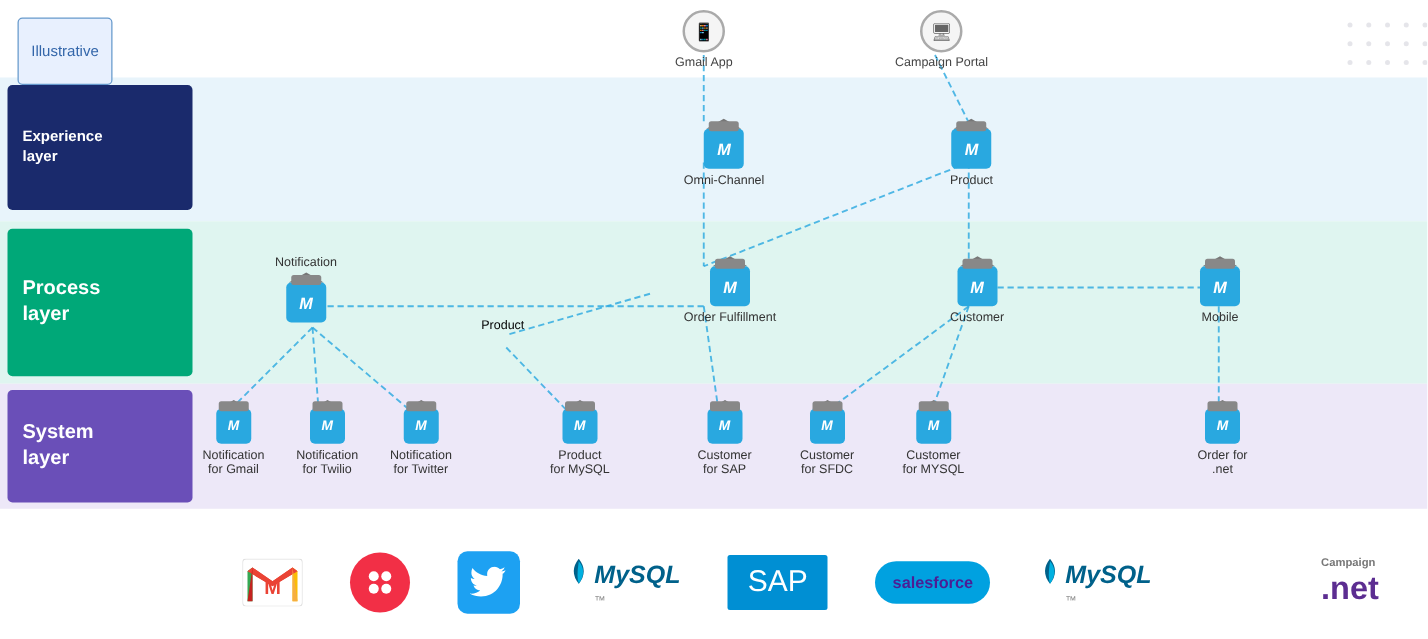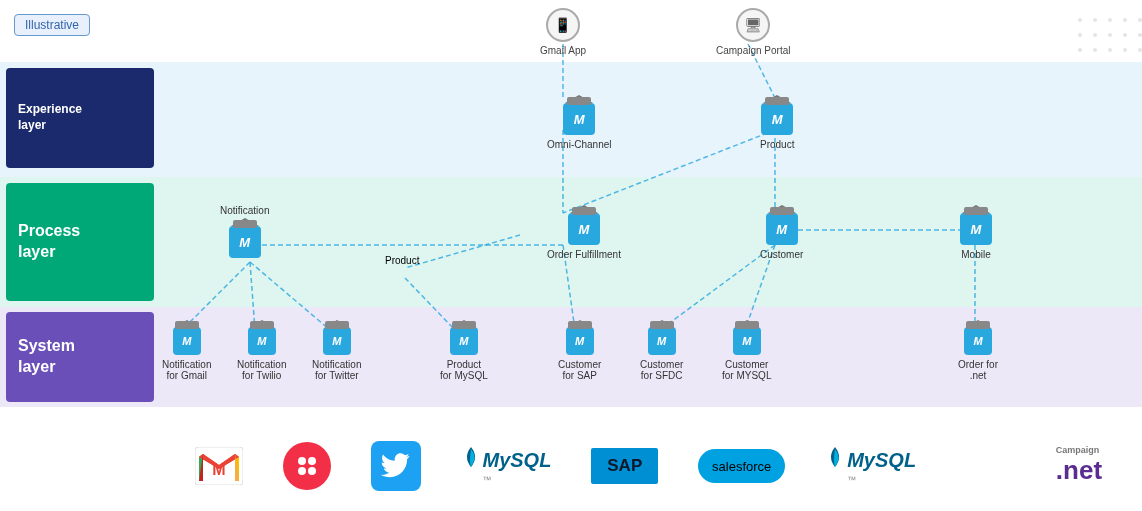--- a/index.html
+++ b/index.html
@@ -20,21 +20,21 @@
     }
 
     
     .illustrative-badge {
       position: absolute;
       top: 14px;
       left: 14px;
       background: #e8f0fe;
       border: 1.5px solid #6699cc;
       border-radius: 4px;
-      padding: 3px 10px;
+      padding: 19px 10px;
       font-size: 12px;
       color: #3366aa;
       font-weight: 500;
       z-index: 10;
     }
 
     
     .node {
       position: absolute;
       display: flex;
@@ -391,27 +391,27 @@
             <path d="M10,2 Q17,10 10,20 Q8,15 10,2 Z" fill="#00b0e0"></path>
           </svg>
           <div style="font-size:20px;font-weight:700;color:#00618a;font-style:italic;margin-left:2px;">MySQL</div>
         </div>
         <div style="font-size:9px;color:#888;margin-left:22px;">™</div>
       </div>
     </div>
 
     <div class="logo-item">
       <div style="background:#008fd3;padding:8px 16px;border-radius:2px;">
-        <span style="color:#0f172a;font-size:17px;font-weight:700;">SAP</span>
+        <span style="color:#ffffff;font-size:24px;font-weight:400;">SAP</span>
       </div>
     </div>
 
     <div class="logo-item">
       <div style="background:#00a1e0;padding:8px 14px;border-radius:22px;">
-        <span style="color:#000000;font-size:13px;font-weight:normal;">salesforce</span>
+        <span style="color:#4c1d95;font-size:13px;font-weight:bold;">salesforce</span>
       </div>
     </div>
 
     <div class="logo-item">
       <div style="display:flex;flex-direction:column;align-items:flex-start;">
         <div style="display:flex;align-items:center;">
           <svg width="20" height="28" viewBox="0 0 20 28">
             <path d="M10,0 Q18,10 10,20 Q2,10 10,0 Z" fill="#00618a"></path>
             <path d="M10,2 Q17,10 10,20 Q8,15 10,2 Z" fill="#00b0e0"></path>
           </svg>

